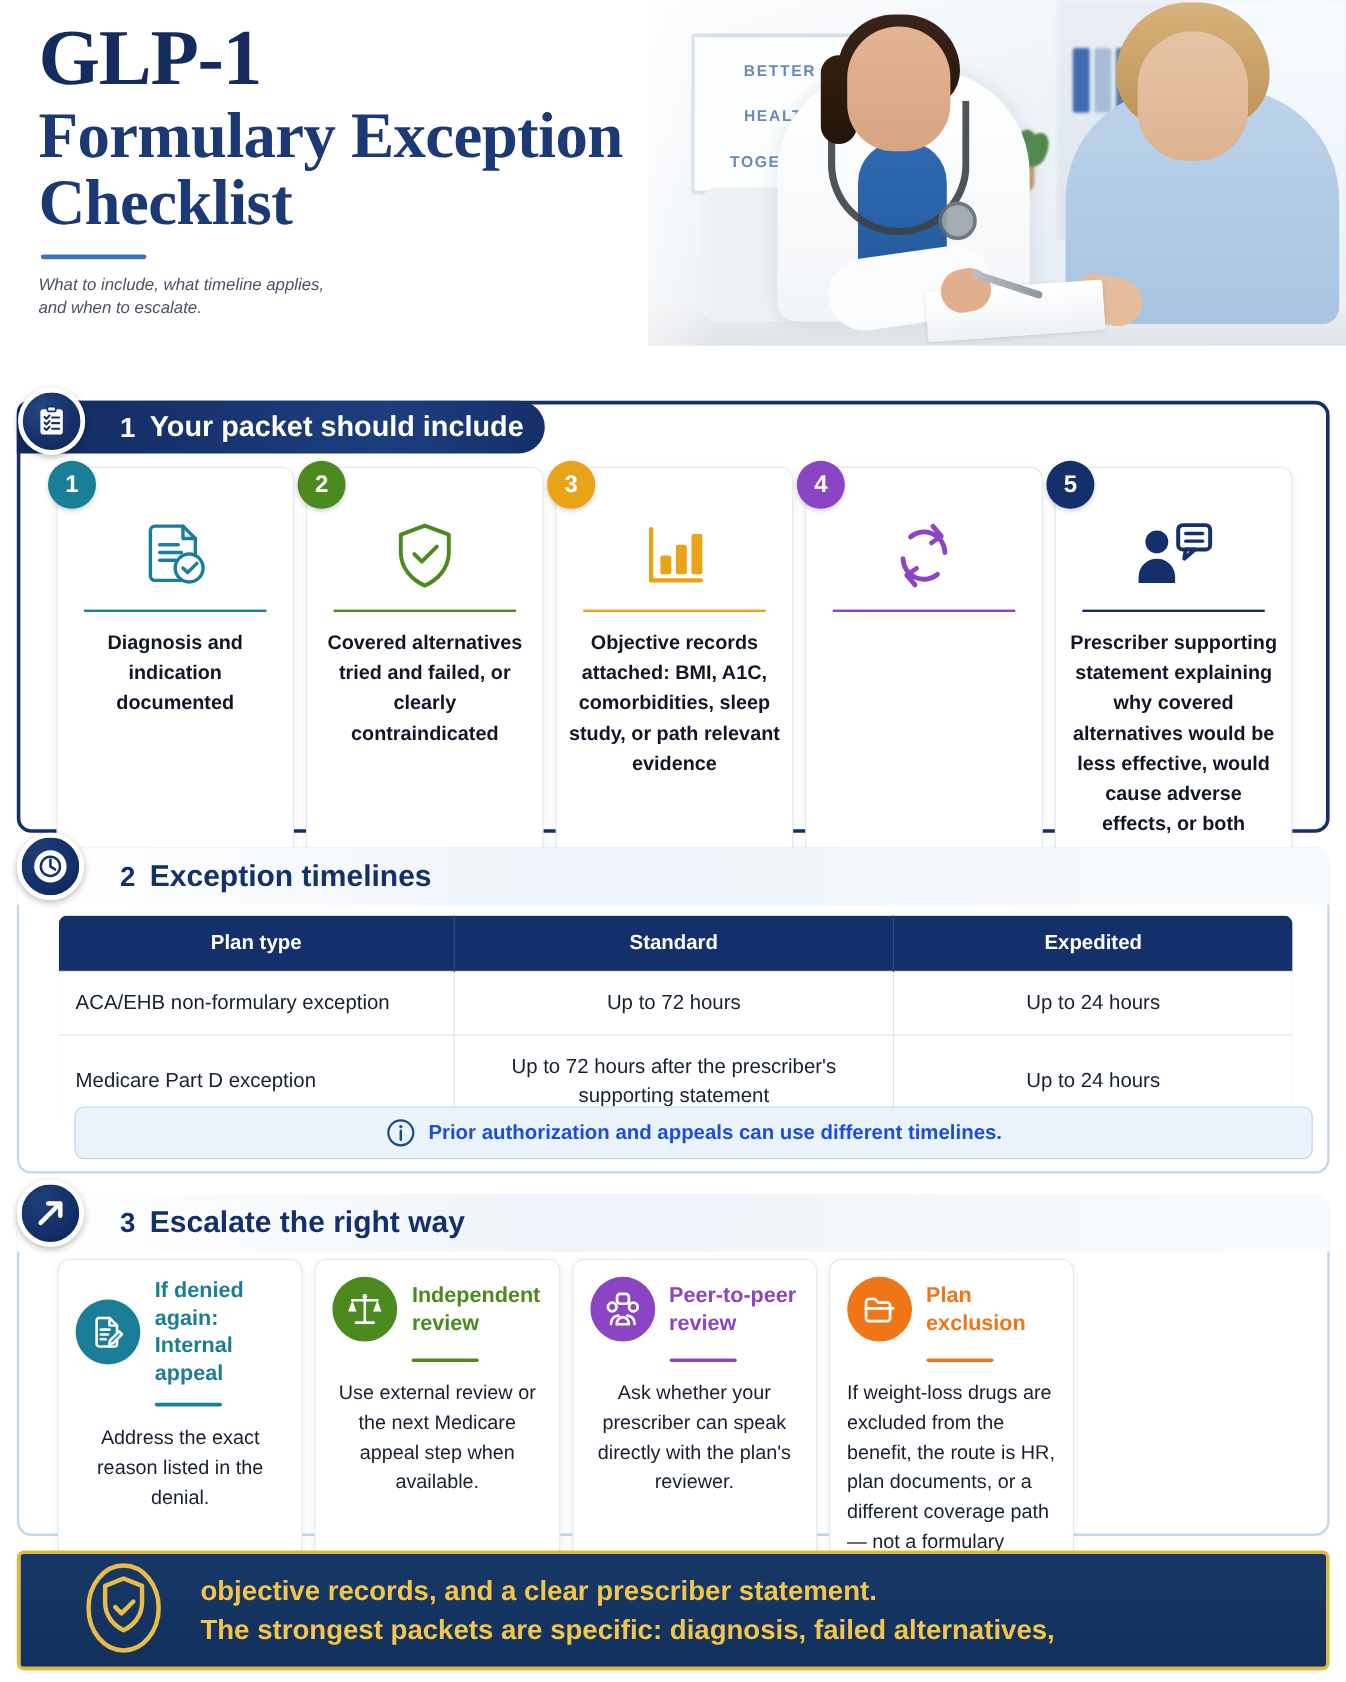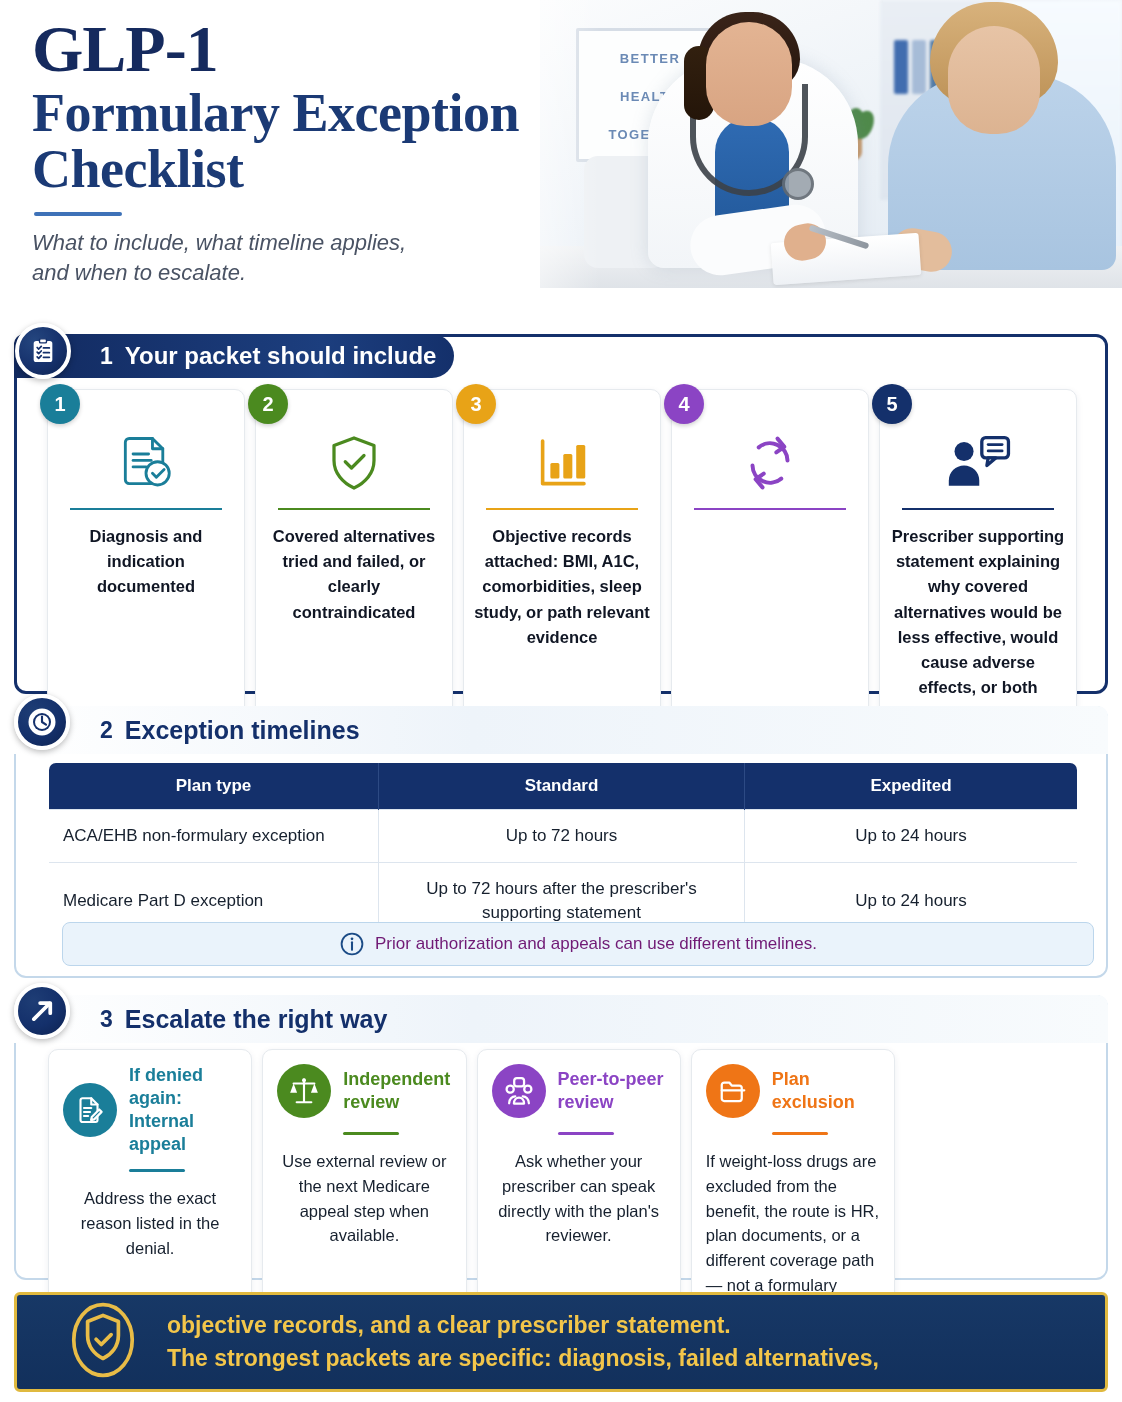--- a/index.html
+++ b/index.html
@@ -54,21 +54,21 @@
     letter-spacing: -0.5px;
   }
   .title-rule {
     width: 88px;
     height: 4px;
     background: #3e72b8;
     margin: 14px 0 12px 2px;
     border-radius: 2px;
   }
   .subtitle {
-    font-size: 22px;
+    font-size: 14px;
     line-height: 1.35;
     color: #4a5364;
     font-style: italic;
     font-weight: 500;
   }
 
   
   .photo {
     position: absolute;
     left: 540px;
@@ -342,21 +342,21 @@
 
   .callout {
     position:absolute; left:46px; top:214px; width:1032px; height:44px;
     background:#eaf3fb;
     border: 1px solid #bcd6ec;
     border-radius: 8px;
     display:flex; align-items:center; justify-content:center;
     gap: 10px;
   }
   .callout .ctxt {
-    font-size: 17px; color:#701a75;
+    font-size: 17px; color:#1d4ed8;font-weight:bold;
   }
 
   
   .sec3 {
     position:absolute; left:14px; top: 995px;
     width: 1094px; height: 285px;
     border: 2px solid #c4d8ea;
     border-radius: 12px;
     background:#ffffff;
   }

